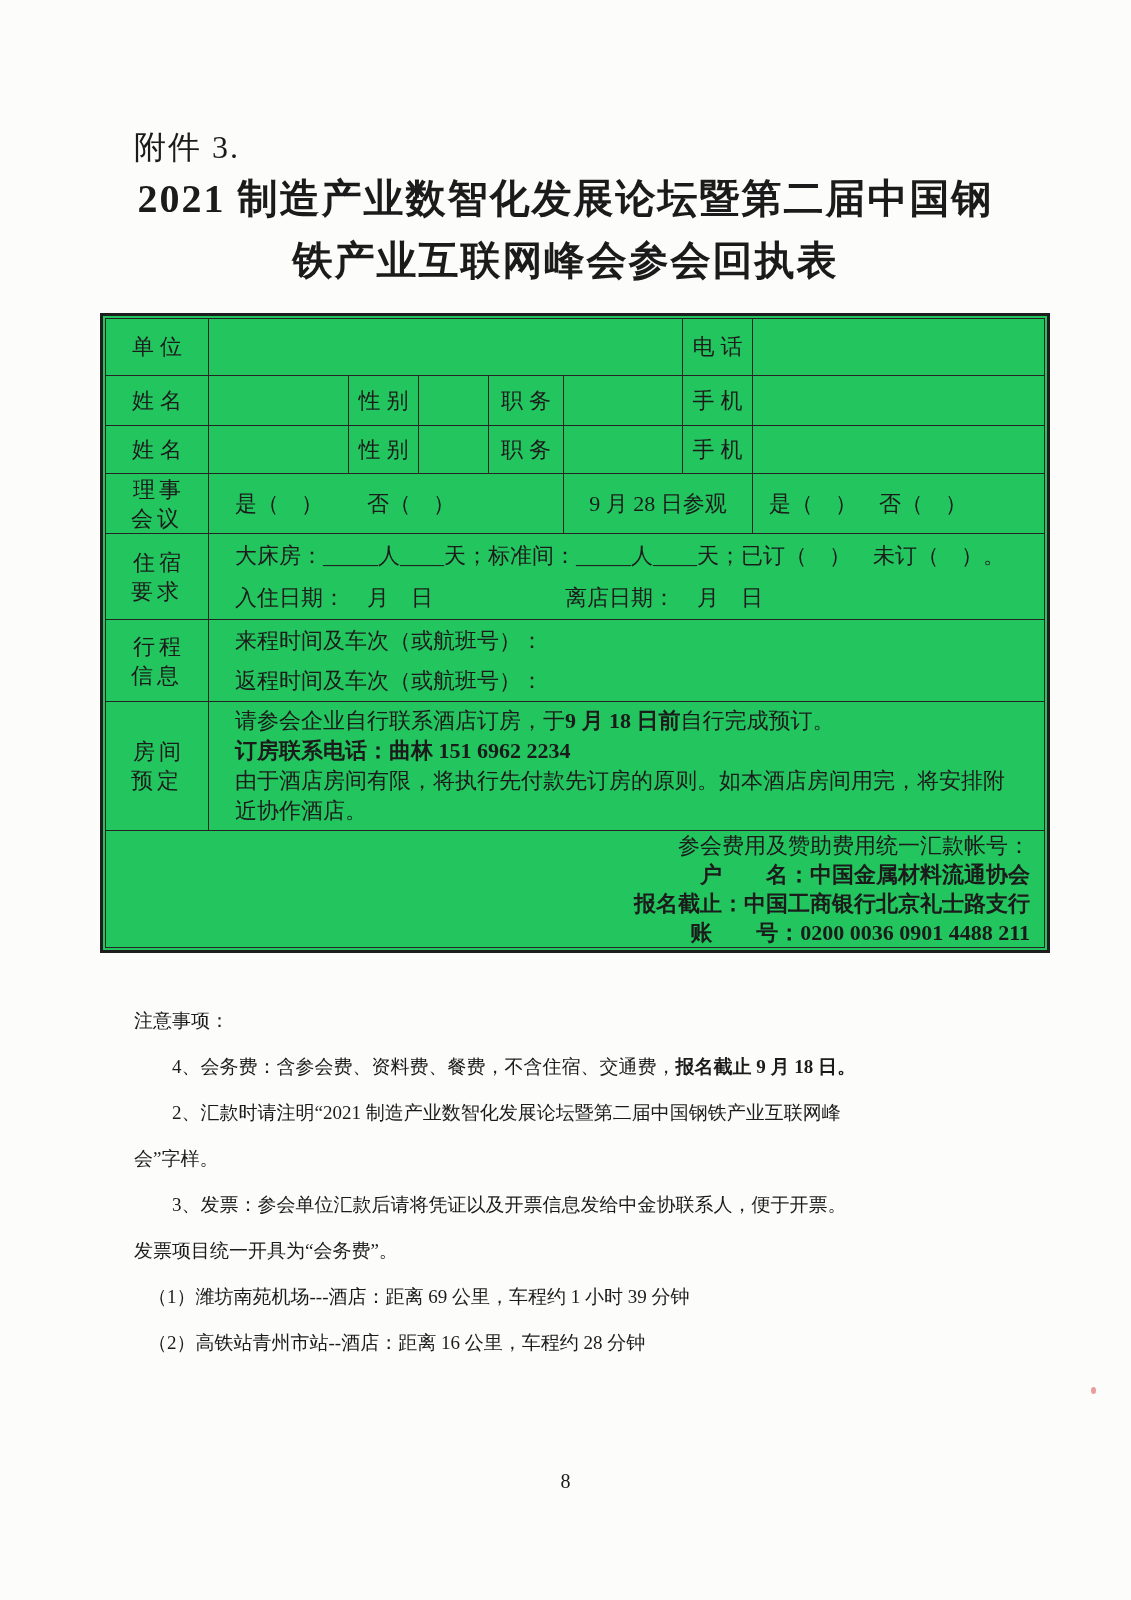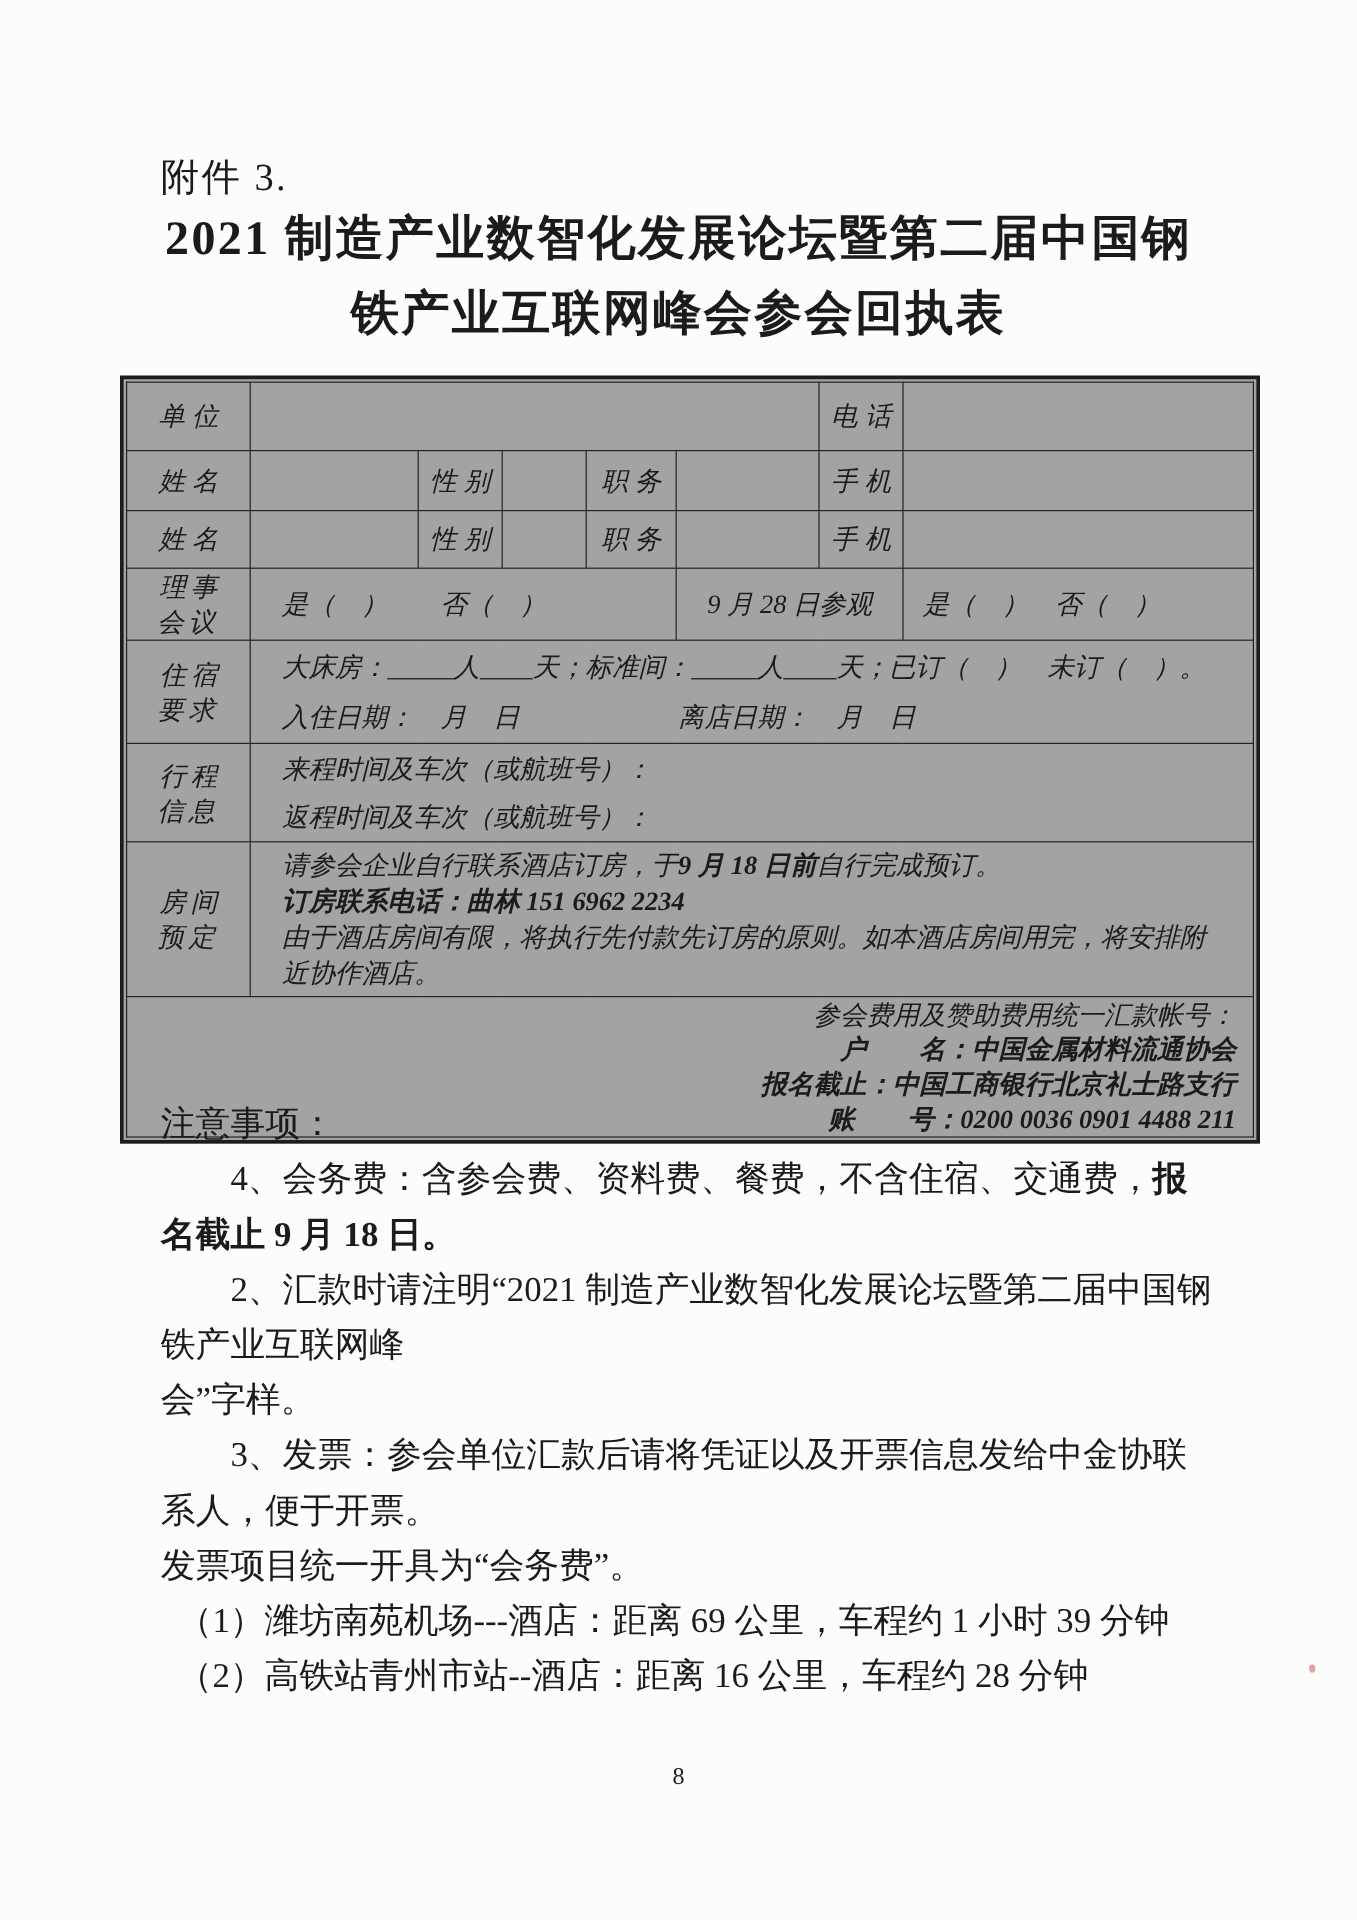--- a/index.html
+++ b/index.html
@@ -36,22 +36,21 @@
     letter-spacing: 2px;
   }
   .table-wrap {
     position: absolute;
     left: 100px;
     top: 313px;
     width: 950px;
     box-sizing: border-box;
     border: 3px solid #1d1d1d;
     padding: 2px;
-    background: #a3a3a3;
-    font-style: italic;
+    background: #22c55e;
   }
   table {
     border-collapse: collapse;
     table-layout: fixed;
     width: 100%;
     font-size: 22px;
   }
   td {
     border: 1px solid #242424;
     vertical-align: middle;
@@ -84,23 +83,23 @@
   .pay-cell {
     text-align: right;
     padding-left: 32px;
     padding-right: 14px;
   }
   .pay-cell .line { line-height: 29px; }
   .b { font-weight: bold; }
   .notes {
     position: absolute;
     left: 134px;
-    top: 914px;
+    top: 998px;
     width: 876px;
-    font-size: 29px;
+    font-size: 19px;
     line-height: 46px;
   }
   .notes p { margin: 0; }
   .notes .ind { text-indent: 2em; }
   .notes .sub { padding-left: 14px; }
   .pageno {
     position: absolute;
     left: 0;
     right: 0;
     top: 1470px;

